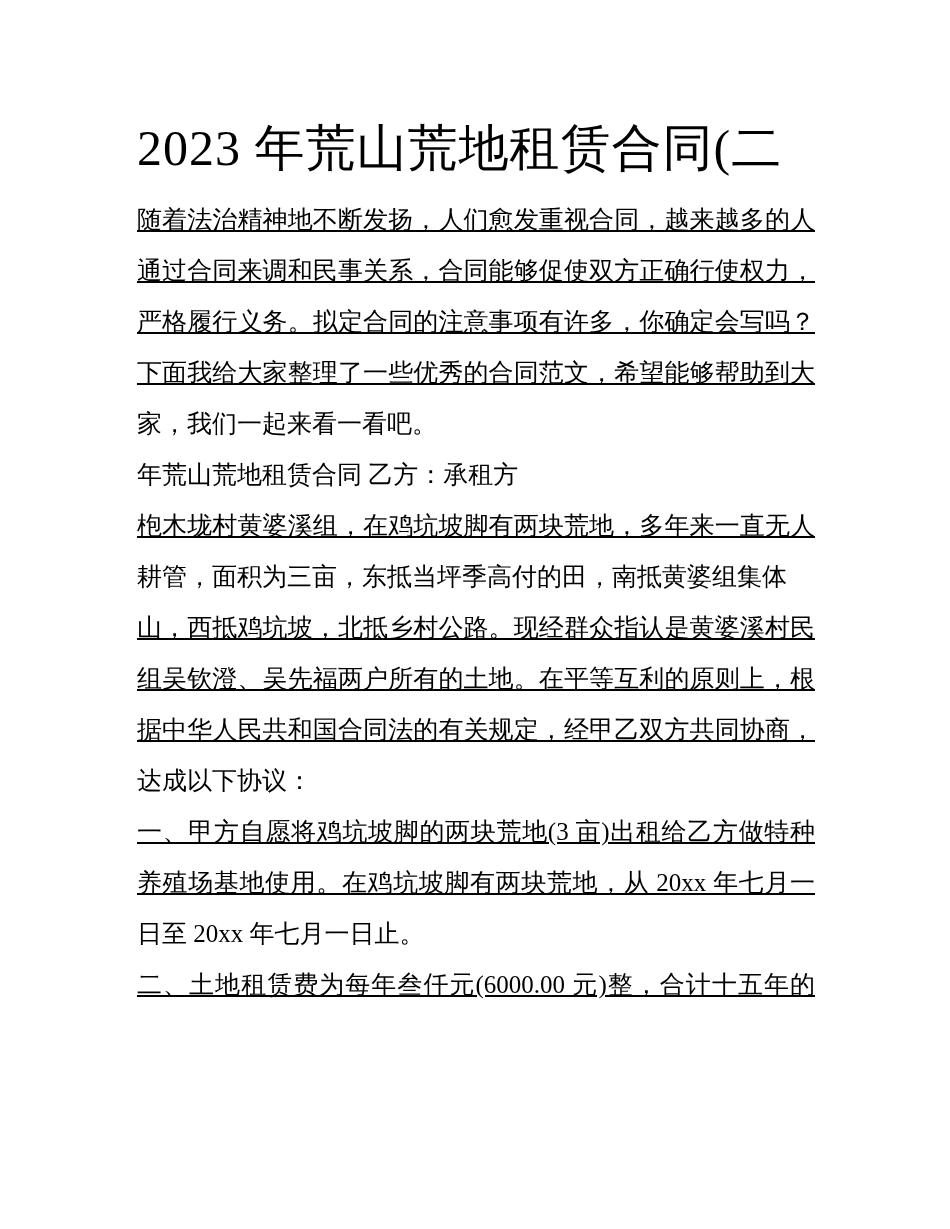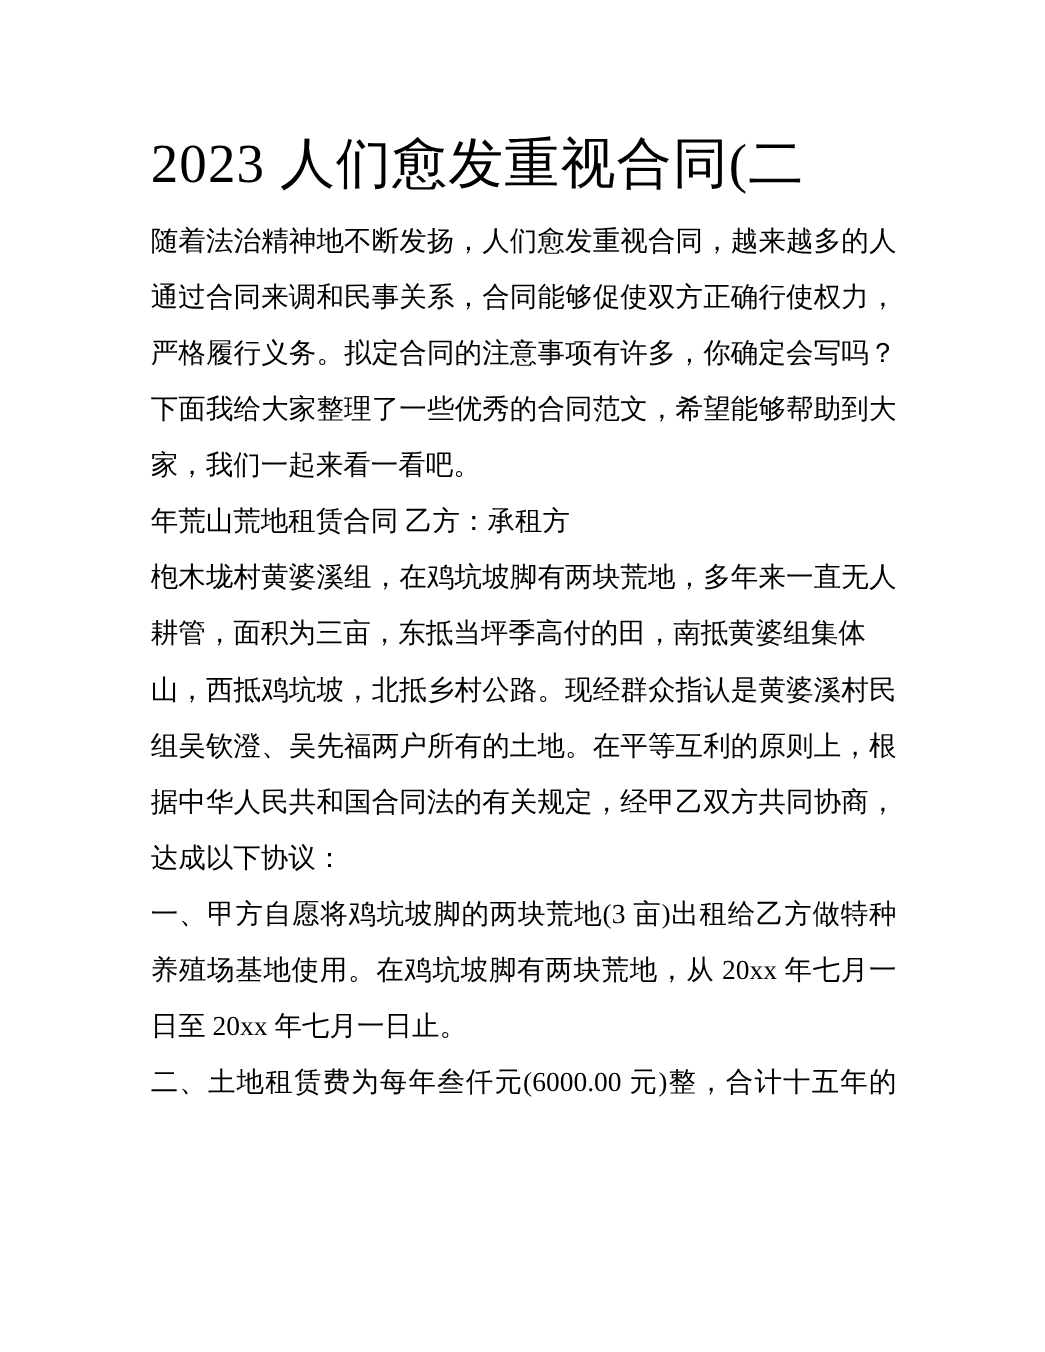--- a/index.html
+++ b/index.html
@@ -34,29 +34,30 @@
     font-size: 25px;
     line-height: 51px;
     height: 51px;
     white-space: nowrap;
     overflow: visible;
   }
   .line.j {
     white-space: normal;
     text-align: justify;
     text-align-last: justify;
+    text-decoration: underline;
   }
 </style>
 </head>
 <body>
 
 <div class="page">
 
   <h1 class="doc-title">
-    <div class="title-line"><span class="title-year">2023</span><span> 人们愈发重视合同(二</span></div>
+    <div class="title-line"><span class="title-year">2023</span><span> 年荒山荒地租赁合同(二</span></div>
   </h1>
 
   <div class="doc-body">
     <div class="line j">随着法治精神地不断发扬，人们愈发重视合同，越来越多的人</div>
     <div class="line j">通过合同来调和民事关系，合同能够促使双方正确行使权力，</div>
     <div class="line j">严格履行义务。拟定合同的注意事项有许多，你确定会写吗？</div>
     <div class="line j">下面我给大家整理了一些优秀的合同范文，希望能够帮助到大</div>
     <div class="line">家，我们一起来看一看吧。</div>
     <div class="line">年荒山荒地租赁合同 乙方：承租方</div>
     <div class="line j">枹木垅村黄婆溪组，在鸡坑坡脚有两块荒地，多年来一直无人</div>

